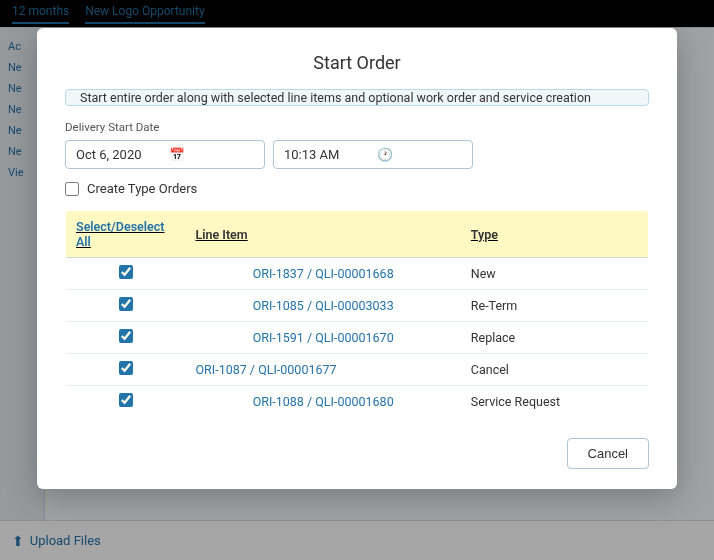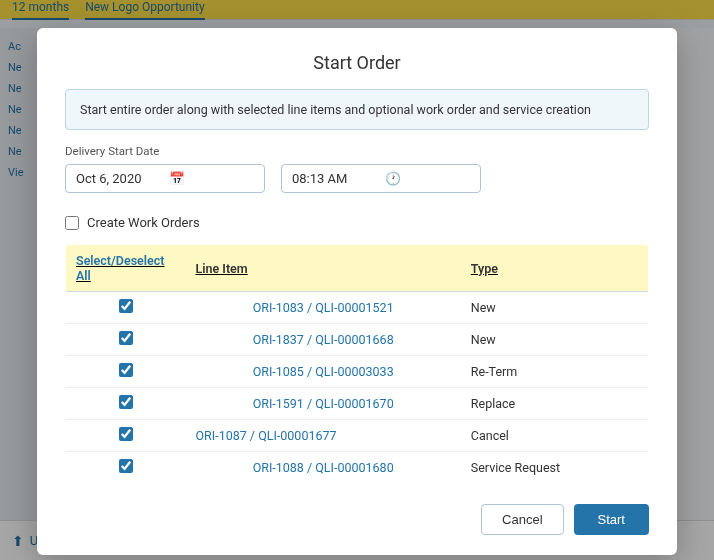--- a/index.html
+++ b/index.html
@@ -15,22 +15,22 @@
 
     
     .bg-page {
       width: 714px;
       height: 560px;
       background: #f0f4f8;
       position: absolute;
       top: 0; left: 0;
     }
     .bg-header {
-      height: 20px;
-      background: #fde047;
+      height: 28px;
+      background: #000000;
       border-bottom: 1px solid #ddd;
       display: flex;
       align-items: center;
       padding: 0 12px;
       gap: 16px;
     }
     .bg-tab {
       color: #2574a9;
       font-size: 12px;
       border-bottom: 2px solid #2574a9;
@@ -107,34 +107,34 @@
       text-align: center;
       font-size: 18px;
       font-weight: 400;
       color: #333;
       margin-bottom: 16px;
     }
     .info-box {
       background: #f0f7fb;
       border: 1px solid #b8d8ea;
       border-radius: 4px;
-      padding: 12px 14px;
+      padding: 0 14px;
       font-size: 12.5px;
       color: #333;
       margin-bottom: 14px;
     }
     .field-label {
       font-size: 11.5px;
       color: #555;
       margin-bottom: 6px;
     }
     .date-time-row {
       display: flex;
-      gap: 16px;
-      margin-bottom: 22px;
+      gap: 8px;
+      margin-bottom: 12px;
     }
     .date-input, .time-input {
       display: flex;
       align-items: center;
       border: 1px solid #b0c4d8;
       border-radius: 4px;
       padding: 6px 10px;
       background: #fff;
       width: 200px;
       gap: 8px;
@@ -273,44 +273,39 @@
 
   <div class="info-box">Start entire order along with selected line items and optional work order and service creation</div>
 
   <div class="field-label">Delivery Start Date</div>
   <div class="date-time-row">
     <div class="date-input">
       <span>Oct 6, 2020</span>
       <span class="icon-cal">📅</span>
     </div>
     <div class="time-input">
-      <span>08:13 AM</span>
+      <span>10:13 AM</span>
       <span class="icon-clock">🕐</span>
     </div>
   </div>
 
   <div class="checkbox-row">
     <input type="checkbox" style="">
-    <span class="checkbox-label">Create Work Orders</span>
+    <span class="checkbox-label">Create Type Orders</span>
   </div>
 
   <table class="items-table">
     <thead>
       <tr>
         <th style="width:120px;">Select/Deselect All</th>
         <th>Line Item</th>
         <th>Type</th>
       </tr>
     </thead>
     <tbody id="table-body">
-    <tr>
-          <td style="text-align: center;"><input type="checkbox" checked="" style=""></td>
-          <td class="link-cell" style="text-align: center;"><a href="#">ORI-1083</a> / <a href="#">QLI-00001521</a></td>
-          <td>New</td>
-        </tr>
         <tr>
           <td style="text-align: center;"><input type="checkbox" checked="" style=""></td>
           <td class="link-cell" style="text-align: center;"><a href="#">ORI-1837</a> / <a href="#">QLI-00001668</a></td>
           <td>New</td>
         </tr>
         <tr>
           <td style="text-align: center;"><input type="checkbox" checked="" style=""></td>
           <td class="link-cell" style="text-align: center;"><a href="#">ORI-1085</a> / <a href="#">QLI-00003033</a></td>
           <td>Re-Term</td>
         </tr>
@@ -327,15 +322,14 @@
         <tr>
           <td style="text-align: center;"><input type="checkbox" checked="" style=""></td>
           <td class="link-cell" style="text-align: center;"><a href="#">ORI-1088</a> / <a href="#">QLI-00001680</a></td>
           <td>Service Request</td>
         </tr>
       </tbody>
   </table>
 
   <div class="modal-footer">
     <button class="btn-cancel">Cancel</button>
-    <button class="btn-start">Start</button>
   </div>
 </div>
 
 </body></html>

